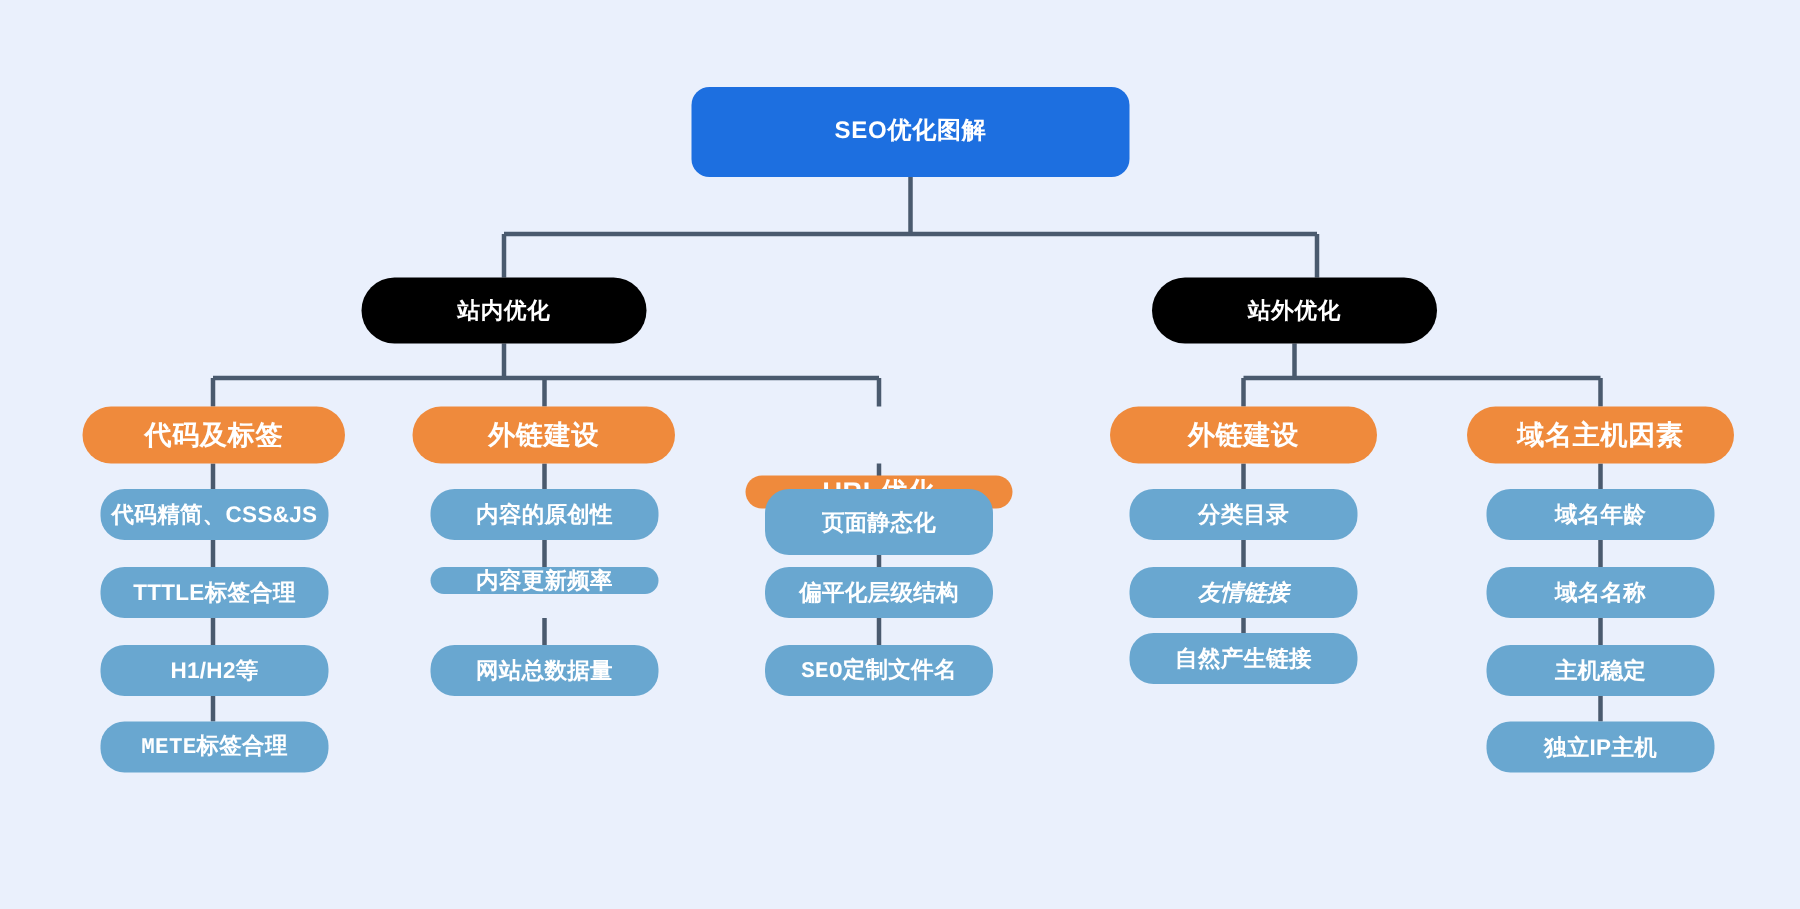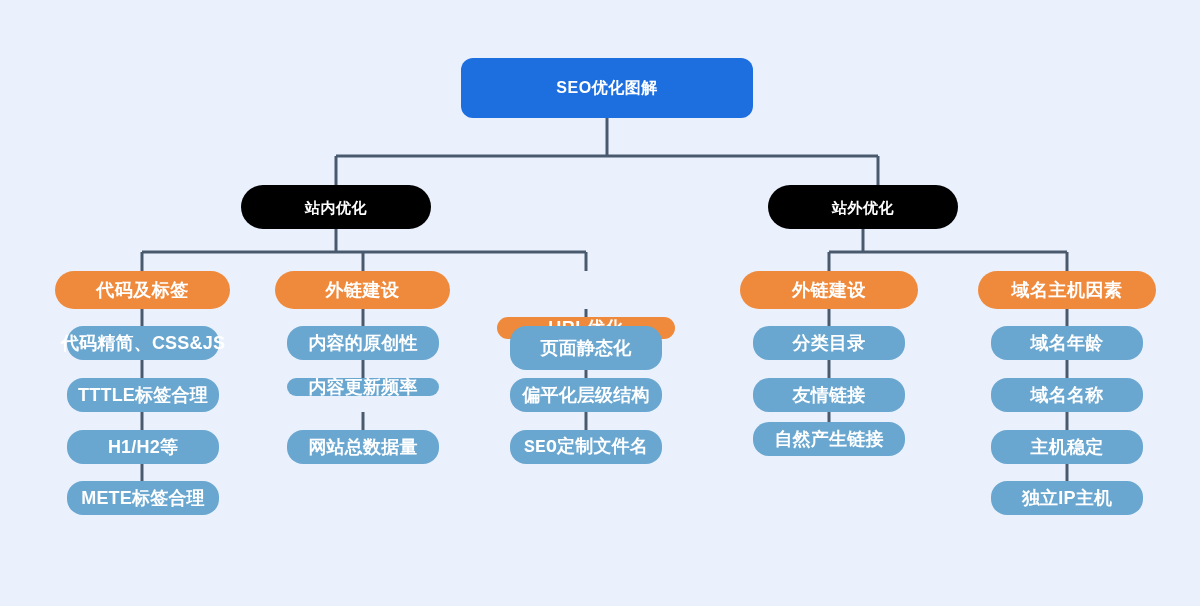--- a/index.html
+++ b/index.html
@@ -55,21 +55,21 @@
   .node-l3 {
     background: #ef8a3c;
     border-radius: 20px;
     font-size: 18px;
     font-weight: bold;
     letter-spacing: 0.5px;
   }
   .node-leaf {
     background: #69a7d0;
     border-radius: 16px;
-    font-size: 18px;
+    font-size: 15px;
     font-weight: bold;
     letter-spacing: 0.2px;
   }
 </style>
 </head>
 <body>
 
 <div id="canvas">
   <svg id="edges" viewBox="0 0 1200 606" xmlns="http://www.w3.org/2000/svg">
       <path d="M 607 118 L 607 156" stroke="#4a5a6e" stroke-width="3" fill="none" stroke-linecap="butt"></path>
@@ -108,28 +108,28 @@
       <div class="node node-l2" style="left: 241px; top: 185px; width: 190px; height: 44px;">站内优化</div>
       <div class="node node-l2" style="left: 768px; top: 185px; width: 190px; height: 44px;">站外优化</div>
       <div class="node node-l3" style="left: 55px; top: 271px; width: 175px; height: 38px;">代码及标签</div>
       <div class="node node-l3" style="left: 275px; top: 271px; width: 175px; height: 38px;">外链建设</div>
       <div class="node node-l3" style="left: 497px; top: 271px; width: 178px; height: 22px; margin-top: 46px;">URL优化</div>
       <div class="node node-l3" style="left: 740px; top: 271px; width: 178px; height: 38px;">外链建设</div>
       <div class="node node-l3" style="left: 978px; top: 271px; width: 178px; height: 38px;">域名主机因素</div>
       <div class="node node-leaf" style="left: 67px; top: 326px; width: 152px; height: 34px;">代码精简、CSS&amp;JS</div>
       <div class="node node-leaf" style="left: 67px; top: 378px; width: 152px; height: 34px;">TTTLE标签合理</div>
       <div class="node node-leaf" style="left: 67px; top: 430px; width: 152px; height: 34px;">H1/H2等</div>
-      <div class="node node-leaf" style="left: 67px; top: 481px; width: 152px; height: 34px;">METE标签合理</div>
+      <div class="node node-leaf" style="left: 67px; top: 481px; width: 152px; height: 34px; font-family: Liberation Mono, monospace;">METE标签合理</div>
       <div class="node node-leaf" style="left: 287px; top: 326px; width: 152px; height: 34px;">内容的原创性</div>
       <div class="node node-leaf" style="left: 287px; top: 378px; width: 152px; height: 18px;">内容更新频率</div>
       <div class="node node-leaf" style="left: 287px; top: 430px; width: 152px; height: 34px;">网站总数据量</div>
       <div class="node node-leaf" style="left: 510px; top: 326px; width: 152px; height: 44px;">页面静态化</div>
       <div class="node node-leaf" style="left: 510px; top: 378px; width: 152px; height: 34px;">偏平化层级结构</div>
       <div class="node node-leaf" style="left: 510px; top: 430px; width: 152px; height: 34px; font-family: Liberation Mono, monospace;">SEO定制文件名</div>
       <div class="node node-leaf" style="left: 753px; top: 326px; width: 152px; height: 34px;">分类目录</div>
-      <div class="node node-leaf" style="left: 753px; top: 378px; width: 152px; height: 34px;">友情链接</div>
+      <div class="node node-leaf" style="left: 753px; top: 378px; width: 152px; height: 34px; font-style: italic;">友情链接</div>
       <div class="node node-leaf" style="left: 753px; top: 422px; width: 152px; height: 34px;">自然产生链接</div>
       <div class="node node-leaf" style="left: 991px; top: 326px; width: 152px; height: 34px;">域名年龄</div>
       <div class="node node-leaf" style="left: 991px; top: 378px; width: 152px; height: 34px;">域名名称</div>
       <div class="node node-leaf" style="left: 991px; top: 430px; width: 152px; height: 34px;">主机稳定</div>
       <div class="node node-leaf" style="left: 991px; top: 481px; width: 152px; height: 34px;">独立IP主机</div>
     </div>
 </div>
 
 </body></html>

